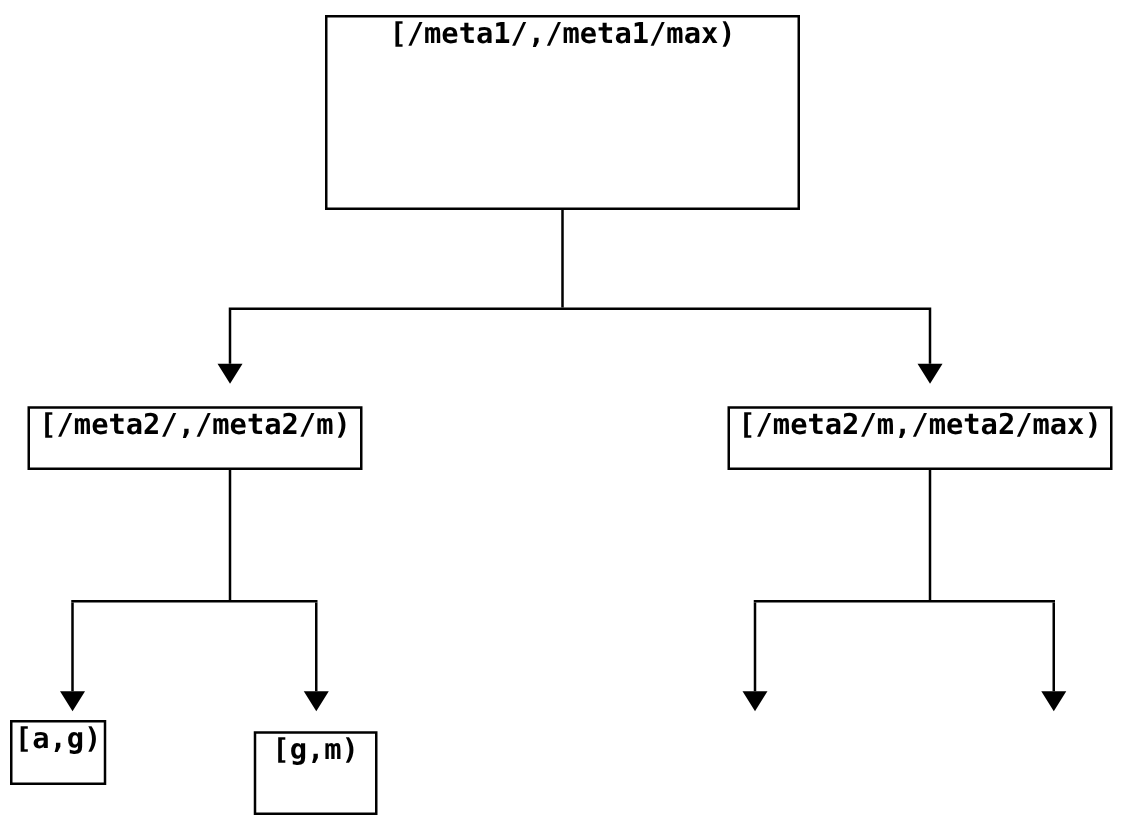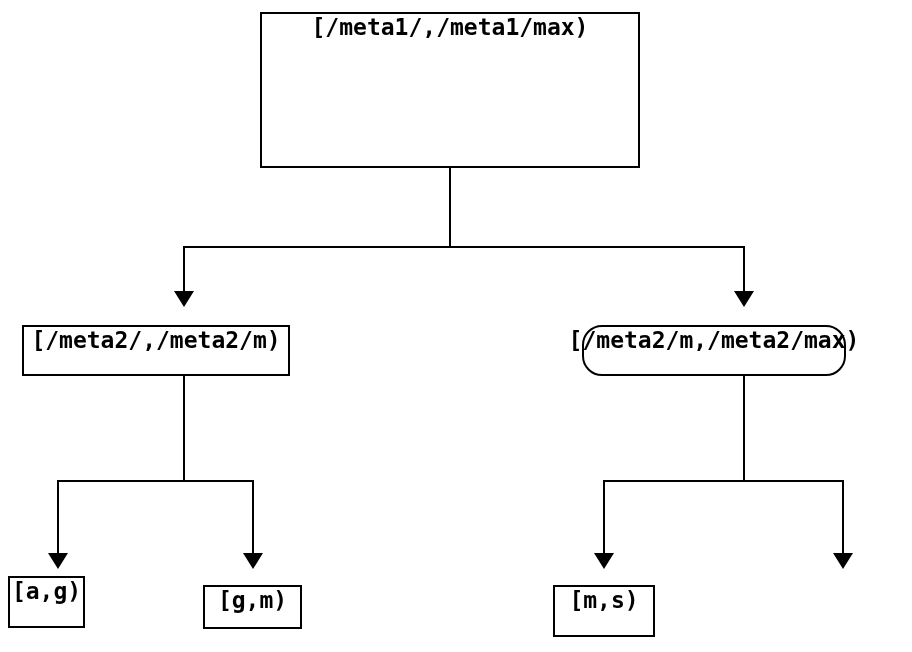--- a/index.html
+++ b/index.html
@@ -53,41 +53,38 @@
   <div class="edge" style="left:449px; top:168px; width:2px; height:78px;"></div>
   <div class="edge" style="left:183px; top:246px; width:562px; height:2px;"></div>
   <div class="edge" style="left:183px; top:248px; width:2px; height:43px;"></div>
   <div class="arrowhead" style="left:174px; top:291px;"></div>
   <div class="edge" style="left:743px; top:248px; width:2px; height:43px;"></div>
   <div class="arrowhead" style="left:734px; top:291px;"></div>
 
   <div class="node" style="left:22px; top:325px; width:268px; height:51px;">
     <span>[/meta2/,/meta2/m)</span>
   </div>
-  <div class="node" style="left:582px; top:325px; width:264px; height:51px;border-radius:20px;">
+  <div class="node" style="left:582px; top:325px; width:308px; height:51px;">
     <span>[/meta2/m,/meta2/max)</span>
   </div>
 
   <div class="edge" style="left:183px; top:376px; width:2px; height:104px;"></div>
   <div class="edge" style="left:57px; top:480px; width:197px; height:2px;"></div>
   <div class="edge" style="left:57px; top:482px; width:2px; height:71px;"></div>
   <div class="arrowhead" style="left:48px; top:553px;"></div>
   <div class="edge" style="left:252px; top:482px; width:2px; height:71px;"></div>
   <div class="arrowhead" style="left:243px; top:553px;"></div>
 
   <div class="edge" style="left:743px; top:376px; width:2px; height:104px;"></div>
   <div class="edge" style="left:603px; top:480px; width:241px; height:2px;"></div>
   <div class="edge" style="left:603px; top:482px; width:2px; height:71px;"></div>
   <div class="arrowhead" style="left:594px; top:553px;"></div>
   <div class="edge" style="left:842px; top:482px; width:2px; height:71px;"></div>
   <div class="arrowhead" style="left:833px; top:553px;"></div>
 
   <div class="node" style="left:8px; top:576px; width:77px; height:52px;">
     <span>[a,g)</span>
   </div>
-  <div class="node" style="left:203px; top:585px; width:99px; height:44px;">
+  <div class="node" style="left:203px; top:585px; width:99px; height:67px;">
     <span>[g,m)</span>
-  </div>
-  <div class="node" style="left:553px; top:585px; width:102px; height:52px;">
-    <span>[m,s)</span>
   </div>
 
 </div>
 
 </body></html>

